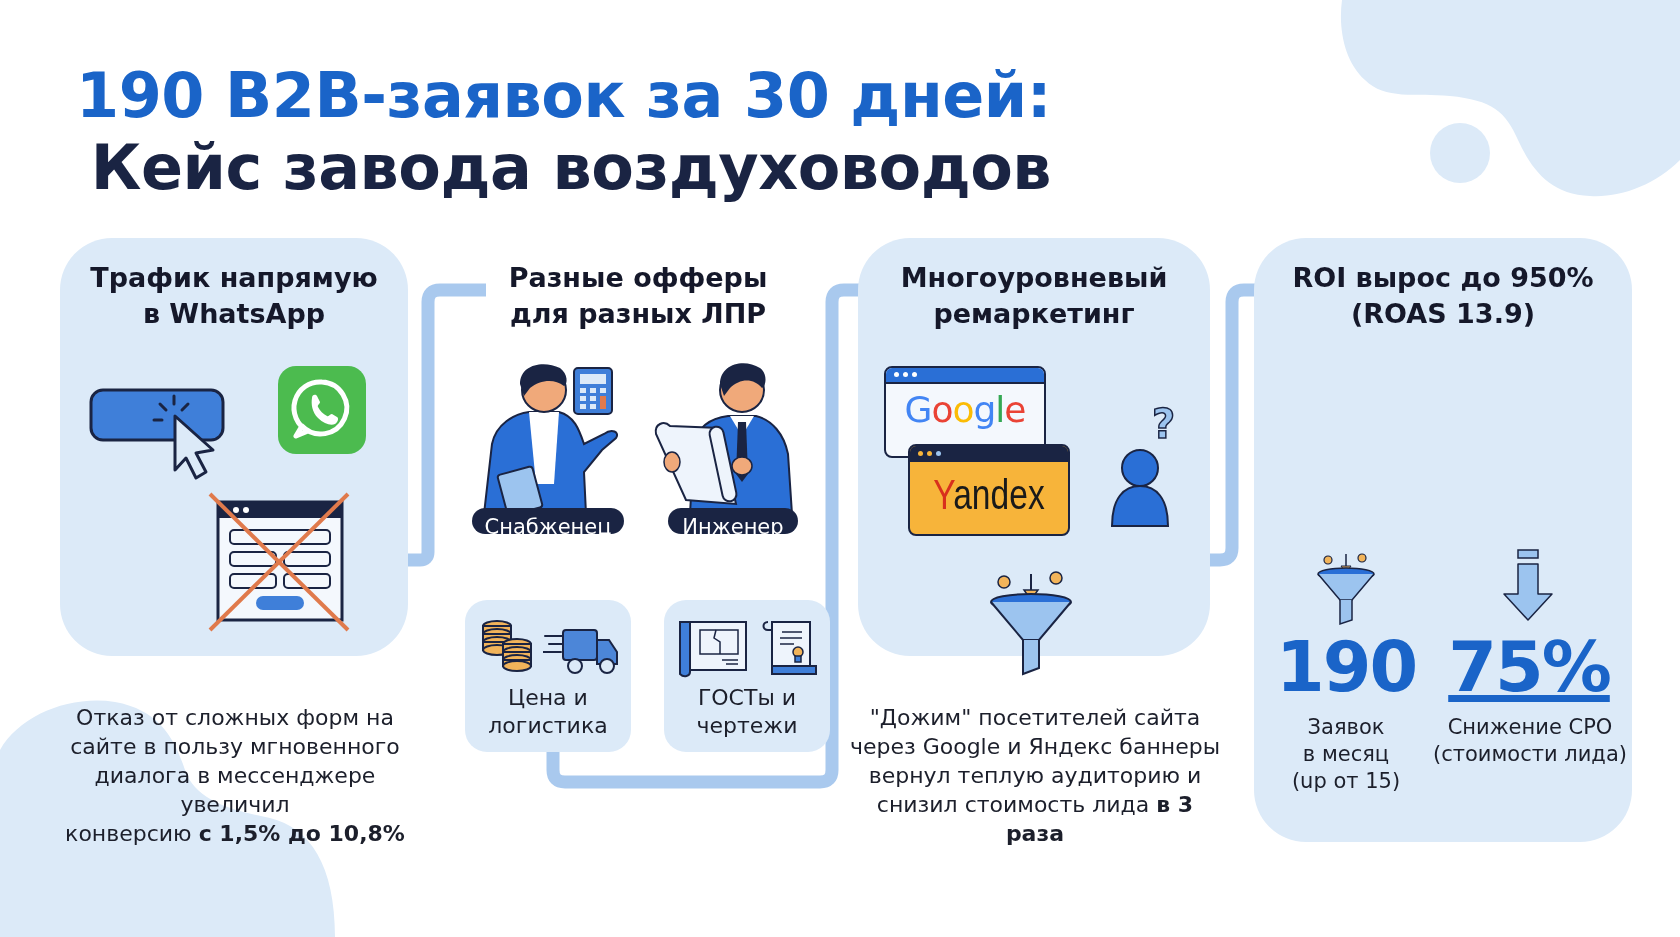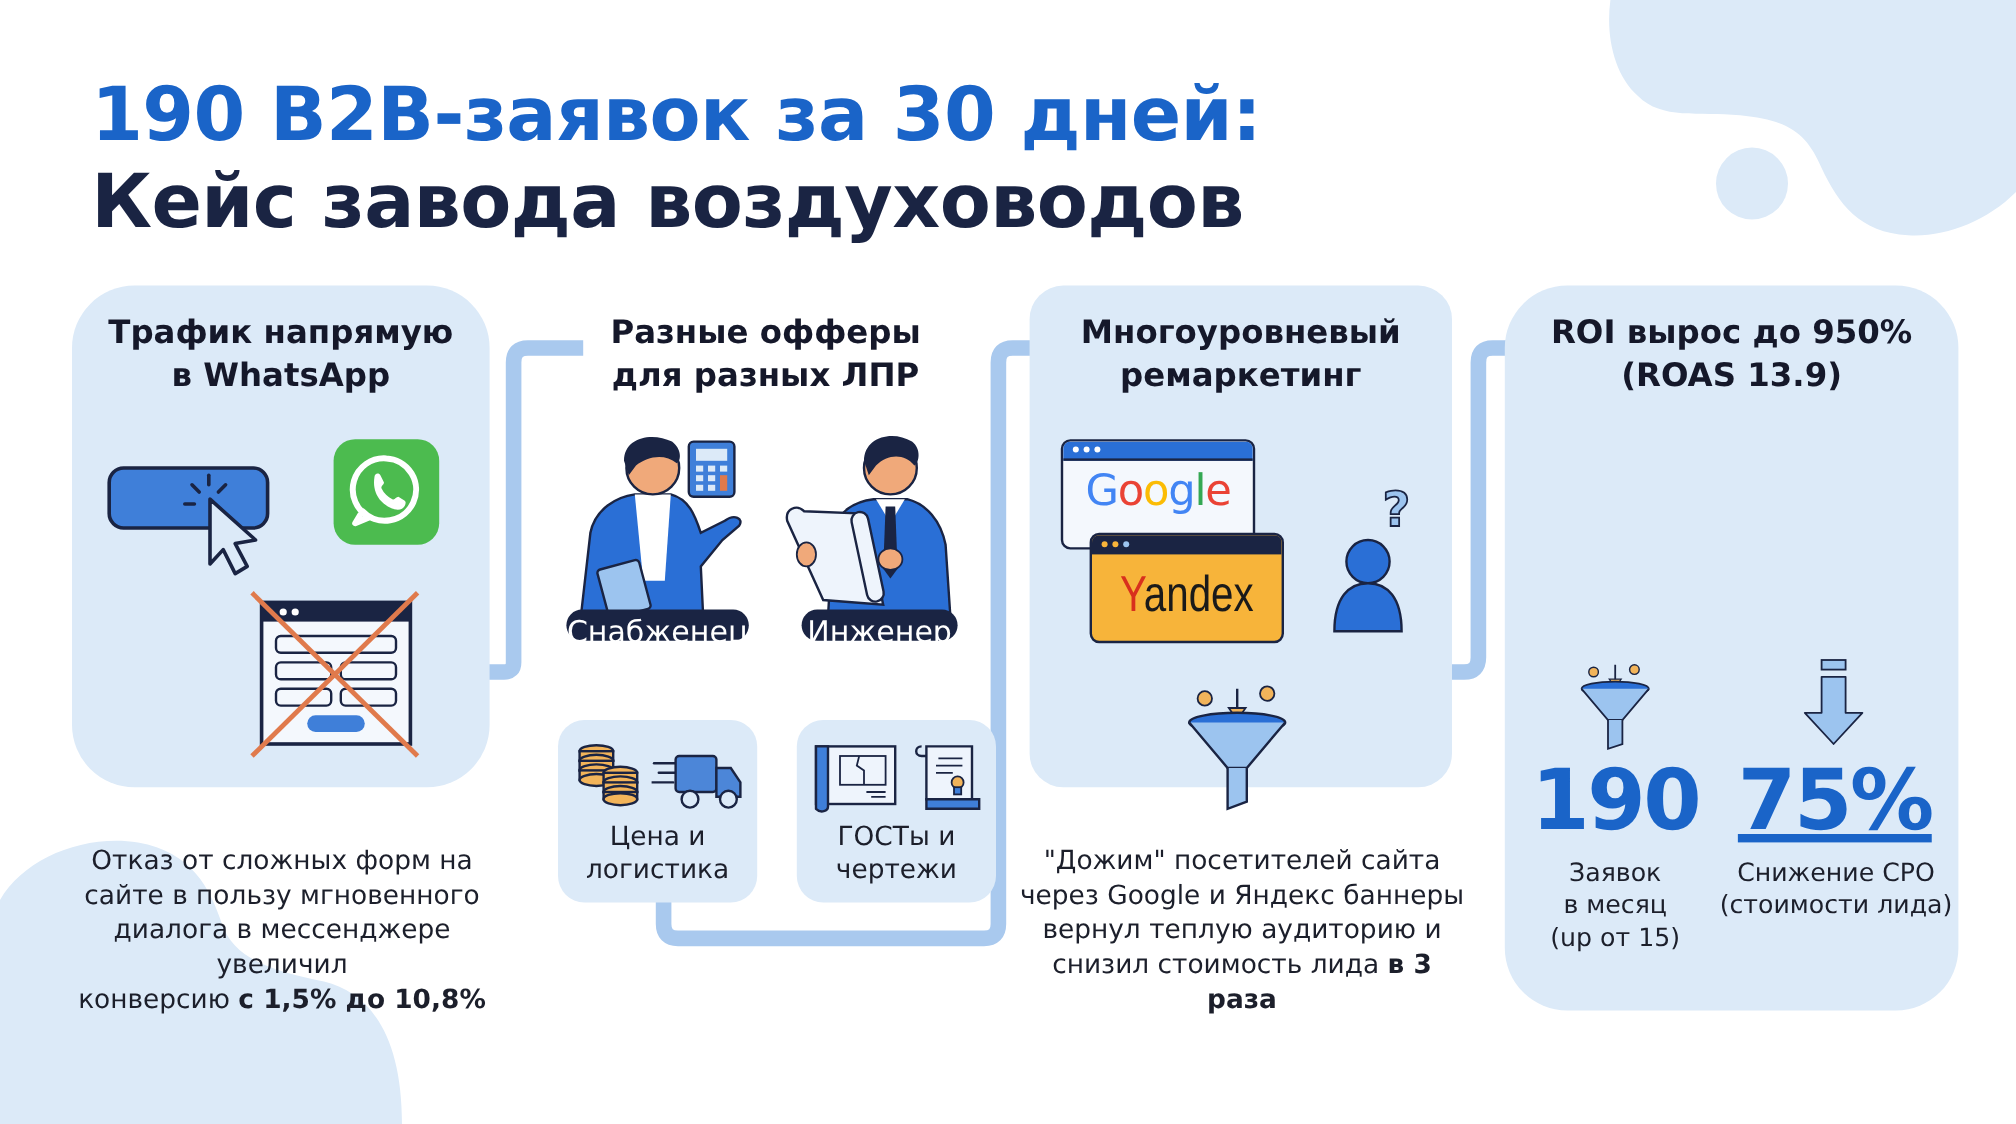--- a/index.html
+++ b/index.html
@@ -4,29 +4,29 @@
 <style>
   * { box-sizing: border-box; margin: 0; padding: 0; }
   html, body { width: 1680px; height: 937px; overflow: hidden; background: #ffffff; }
   body { position: relative; font-family: "Liberation Sans", "DejaVu Sans", sans-serif; color: #1c1f2b; }
 
   .blob { position: absolute; z-index: 0; }
   .layer { position: absolute; z-index: 1; }
 
   .title { position: absolute; left: 76px; top: 60px; z-index: 2; }
   .title-line1 { font-size: 62px; font-weight: 700; color: #1a64c8; letter-spacing: -0.5px; line-height: 72px; font-family: "DejaVu Sans", sans-serif; }
-  .title-line2 { font-size: 62px; font-weight: 700; color: #1a2443; letter-spacing: -0.5px; line-height: 72px; font-family: "DejaVu Sans", sans-serif; }
+  .title-line2 { font-size: 62px; font-weight: 700; color: #1a2443; letter-spacing: -0.5px; line-height: 72px; font-family: "DejaVu Sans", sans-serif; text-align: right; }
 
   .card { position: absolute; background: #dceaf8; border-radius: 52px; z-index: 1; }
   .card-title { position: absolute; width: 100%; text-align: center; font-family: "DejaVu Sans", sans-serif; font-weight: 700; font-size: 27px; line-height: 36px; color: #15182a; z-index: 3; }
 
   .desc { position: absolute; text-align: center; font-size: 22px; line-height: 29px; color: #1c1f2b; z-index: 3; font-family: "DejaVu Sans", sans-serif; }
   .desc b { font-weight: 700; }
 
-  .pill { position: absolute; background: #1a2443; color: #fff; border-radius: 20px; font-family: "DejaVu Sans", sans-serif; font-size: 25px; height: 26px; line-height: 38px; text-align: center; z-index: 4; }
+  .pill { position: absolute; background: #1a2443; color: #fff; border-radius: 20px; font-family: "DejaVu Sans", sans-serif; font-size: 21px; height: 26px; line-height: 38px; text-align: center; z-index: 4; }
 
   .subcard { position: absolute; background: #dceaf8; border-radius: 22px; z-index: 2; }
   .subcard-label { position: absolute; width: 100%; bottom: 12px; text-align: center; font-size: 22px; line-height: 28px; color: #1c1f2b; font-family: "DejaVu Sans", sans-serif; }
 
   .stat-num { position: absolute; font-family: "DejaVu Sans", sans-serif; font-weight: 700; font-size: 70px; color: #1a64c8; letter-spacing: -2px; text-align: center; z-index: 3; }
   .stat-label { position: absolute; text-align: center; font-size: 21px; line-height: 27px; color: #1c1f2b; z-index: 3; font-family: "DejaVu Sans", sans-serif; }
 
   svg { display: block; }
   .icon { position: absolute; z-index: 3; }
 </style>
@@ -198,21 +198,21 @@
       </g>
     <circle cx="38" cy="34" r="5" fill="#f2b45a" stroke="#1a2443" stroke-width="1.5"></circle>
     <rect x="35" y="38" width="6" height="6" fill="#3f7fd9" stroke="#1a2443" stroke-width="1.5"></rect>
   </svg>
   <div class="subcard-label">
     <div>ГОСТы и</div>
     <div>чертежи</div>
   </div>
 </div>
 
-<div class="card" style="left:858px;top:238px;width:352px;height:418px;border-radius:28px;">
+<div class="card" style="left:858px;top:238px;width:352px;height:418px;">
   <div class="card-title" style="top:22px;">
     <div>Многоуровневый</div>
     <div>ремаркетинг</div>
   </div>
 
   <div class="icon" style="left:26px;top:128px;width:162px;height:92px;background:#f4f8fd;border:2px solid #1a2443;border-radius:8px;overflow:hidden;">
     <div style="height:16px;background:#2a6fd6;border-bottom:2px solid #1a2443;display:flex;gap:4px;padding:4px 8px;">
       <span style="width:5px;height:5px;border-radius:50%;background:#fff;"></span>
         <span style="width:5px;height:5px;border-radius:50%;background:#fff;"></span>
         <span style="width:5px;height:5px;border-radius:50%;background:#fff;"></span>

